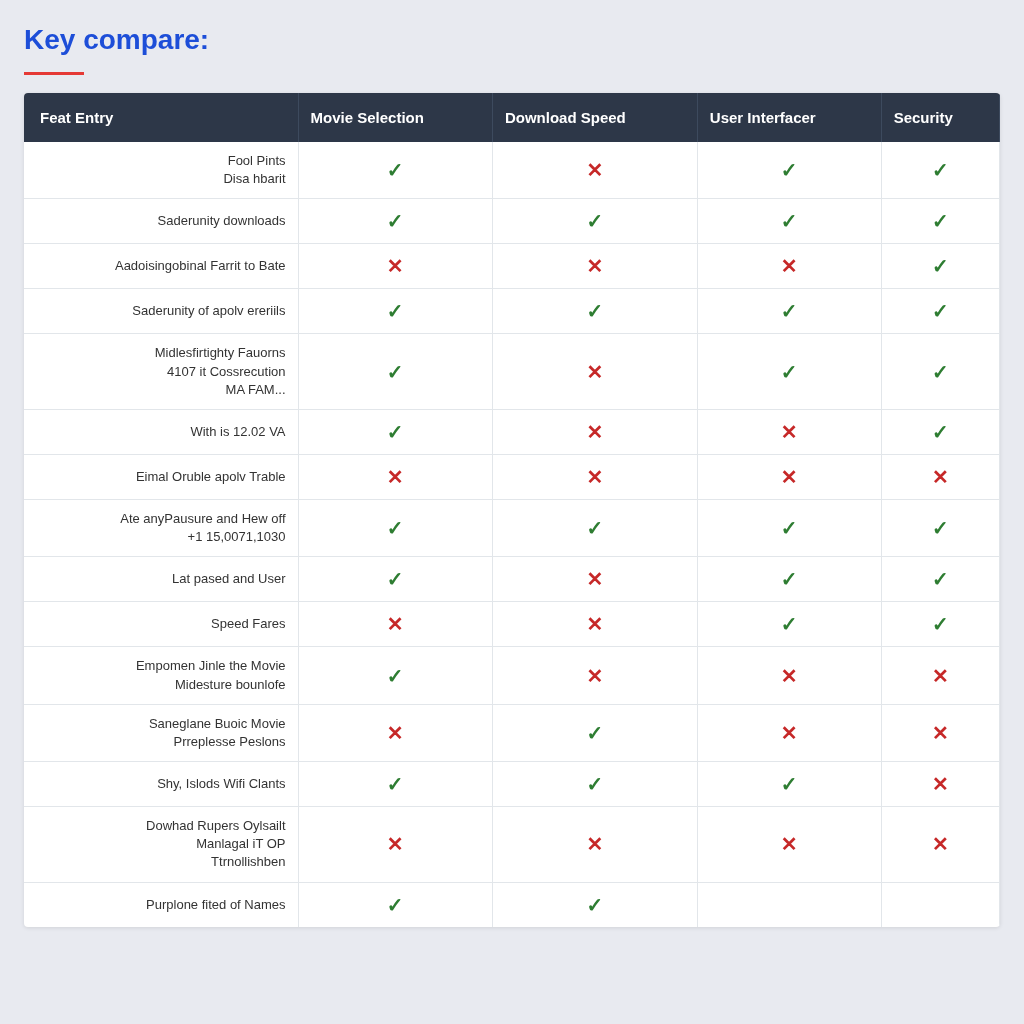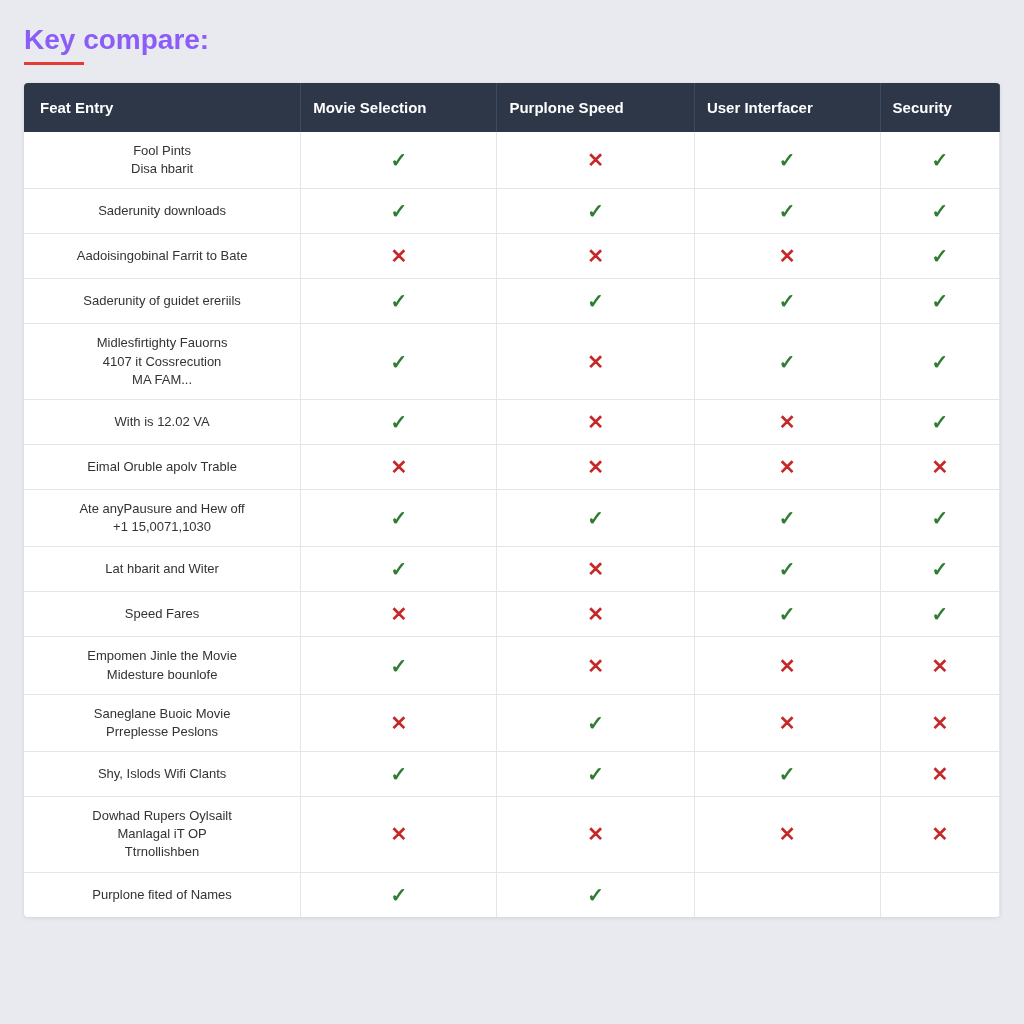--- a/index.html
+++ b/index.html
@@ -5,22 +5,22 @@
     * { box-sizing: border-box; margin: 0; padding: 0; }
     body {
       background: #e8eaf0;
       font-family: 'Segoe UI', Arial, sans-serif;
       padding: 24px;
       min-height: 1024px;
     }
     h1 {
       font-size: 28px;
       font-weight: 700;
-      color: #8b5cf6;
-      margin-bottom: 6px;
+      color: #1d4ed8;
+      margin-bottom: 16px;
     }
     .underline {
       width: 60px;
       height: 3px;
       background: #e53935;
       margin-bottom: 18px;
     }
     .table-wrap {
       background: #fff;
       border-radius: 4px;
@@ -54,21 +54,21 @@
     }
     tbody td {
       padding: 10px 12px;
       text-align: center;
       font-size: 13px;
       color: #333;
       border-right: 1px solid #e2e6ea;
       vertical-align: middle;
     }
     tbody td:first-child {
-      text-align: center;
+      text-align: right;
       font-size: 13px;
       line-height: 1.4;
     }
     .check {
       color: #2e7d32;
       font-size: 20px;
       font-weight: bold;
     }
     .cross {
       color: #c62828;
@@ -81,21 +81,21 @@
 
 <h1>Key compare:</h1>
 <div class="underline"></div>
 
 <div class="table-wrap">
   <table>
     <thead>
       <tr>
         <th>Feat Entry</th>
         <th>Movie Selection</th>
-        <th>Purplone Speed</th>
+        <th>Download Speed</th>
         <th>User Interfacer</th>
         <th>Security</th>
       </tr>
     </thead>
     <tbody id="table-body">
     <tr>
           <td>Fool Pints<br>Disa hbarit</td>
           <td><span class="check">✓</span></td>
           <td><span class="cross">✕</span></td>
           <td><span class="check">✓</span></td>
@@ -109,21 +109,21 @@
           <td><span class="check">✓</span></td>
         </tr>
         <tr>
           <td>Aadoisingobinal Farrit to Bate</td>
           <td><span class="cross">✕</span></td>
           <td><span class="cross">✕</span></td>
           <td><span class="cross">✕</span></td>
           <td><span class="check">✓</span></td>
         </tr>
         <tr>
-          <td>Saderunity of guidet ereriils</td>
+          <td>Saderunity of apolv ereriils</td>
           <td><span class="check">✓</span></td>
           <td><span class="check">✓</span></td>
           <td><span class="check">✓</span></td>
           <td><span class="check">✓</span></td>
         </tr>
         <tr>
           <td>Midlesfirtighty Fauorns<br>4107 it Cossrecution<br>MA FAM...</td>
           <td><span class="check">✓</span></td>
           <td><span class="cross">✕</span></td>
           <td><span class="check">✓</span></td>
@@ -144,21 +144,21 @@
           <td><span class="cross">✕</span></td>
         </tr>
         <tr>
           <td>Ate anyPausure and Hew off<br>+1 15,0071,1030</td>
           <td><span class="check">✓</span></td>
           <td><span class="check">✓</span></td>
           <td><span class="check">✓</span></td>
           <td><span class="check">✓</span></td>
         </tr>
         <tr>
-          <td>Lat hbarit and Witer</td>
+          <td>Lat pased and User</td>
           <td><span class="check">✓</span></td>
           <td><span class="cross">✕</span></td>
           <td><span class="check">✓</span></td>
           <td><span class="check">✓</span></td>
         </tr>
         <tr>
           <td>Speed Fares</td>
           <td><span class="cross">✕</span></td>
           <td><span class="cross">✕</span></td>
           <td><span class="check">✓</span></td>

